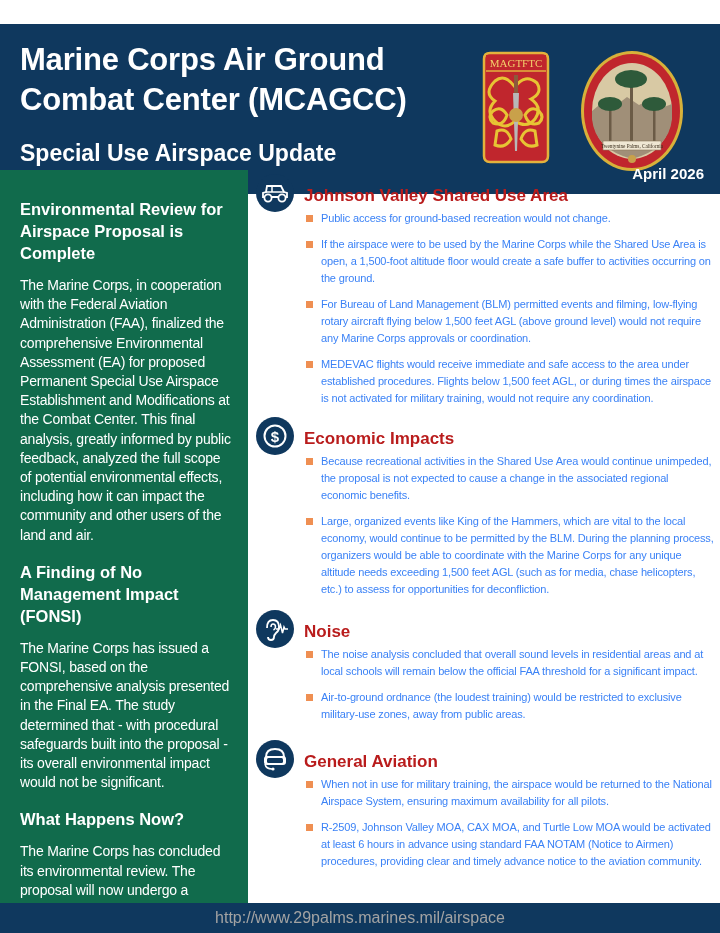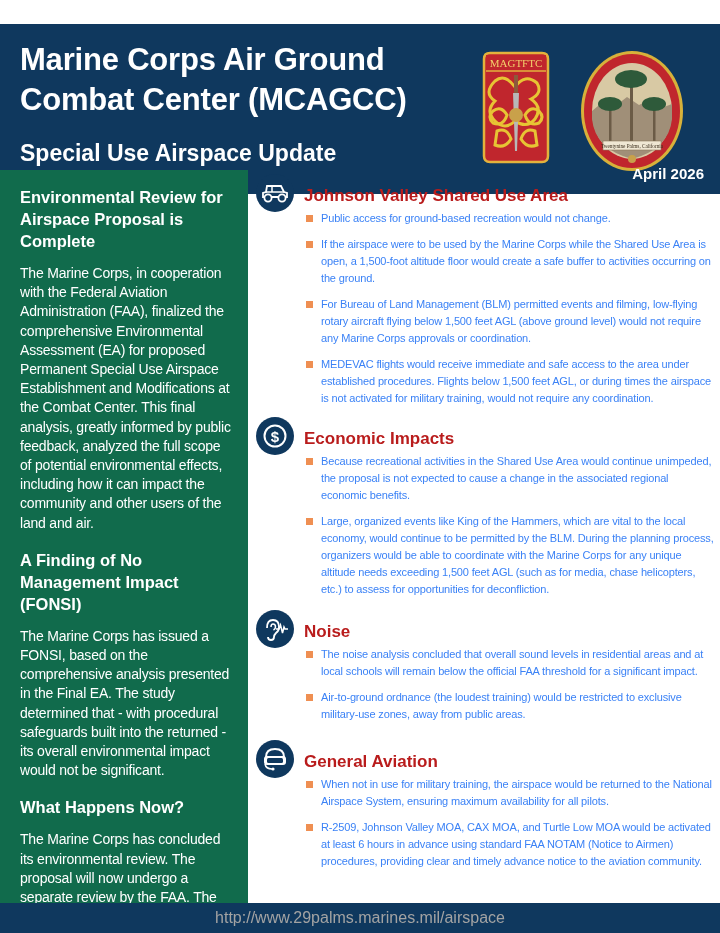--- a/index.html
+++ b/index.html
@@ -24,21 +24,21 @@
   }
   .logo-magtftc {
     position: absolute; left: 481px; top: 27px; width: 70px; height: 113px;
   }
   .logo-seal {
     position: absolute; left: 579px; top: 25px; width: 106px; height: 124px;
   }
 
   .sidebar {
     position: absolute; left: 0; top: 170px; width: 248px; height: 733px;
-    background: #116b4c; color: #ffffff; padding: 16px 14px 0 20px;
+    background: #116b4c; color: #ffffff; padding: 28px 14px 0 20px;
   }
   .sidebar h2 {
     font-size: 16.5px; font-weight: bold; line-height: 22px; margin-bottom: 12px;
   }
   .sidebar p {
     font-size: 14px; line-height: 19.2px; margin-bottom: 16px; letter-spacing: -0.2px;
   }
 
   .main {
     position: absolute; left: 248px; top: 170px; width: 472px; height: 733px;
@@ -107,21 +107,21 @@
     <circle cx="53" cy="110" r="4" fill="#c9a14a"></circle>
   </svg>
 
   <div class="date">April 2026</div>
 </div>
 
 <div class="sidebar">
   <h2>Environmental Review for Airspace Proposal is Complete</h2>
   <p>The Marine Corps, in cooperation with the  Federal Aviation Administration (FAA), finalized the comprehensive Environmental Assessment (EA) for proposed Permanent Special Use Airspace Establishment and Modifications at the Combat Center. This final analysis, greatly informed by public feedback, analyzed the full scope of potential environmental effects, including how it can impact the community and other users of the land and air.</p>
   <h2>A Finding of No Management Impact (FONSI)</h2>
-  <p>The Marine Corps has issued a FONSI, based on the comprehensive analysis presented in the Final EA. The study determined that - with procedural safeguards built into the returned - its overall environmental impact would not be significant.</p>
+  <p>The Marine Corps has issued a FONSI, based on the comprehensive analysis presented in the Final EA. The study determined that - with procedural safeguards built into the proposal - its overall environmental impact would not be significant.</p>
   <h2>What Happens Now?</h2>
   <p>The Marine Corps has concluded its environmental review. The proposal will now undergo a separate review by the FAA. The FAA has the final authority to approve any changes to the National Airspace System.</p>
 </div>
 
 <div class="main">
 
   <div class="section" style="top:4px;">
     <div class="icon-circle">
       <svg width="28" height="22" viewBox="0 0 28 22">
         <path d="M6 4 L20 4 L23 10 L26 11 L26 15 L2 15 L2 11 L5 10 Z" fill="none" stroke="#fff" stroke-width="1.8"></path>

